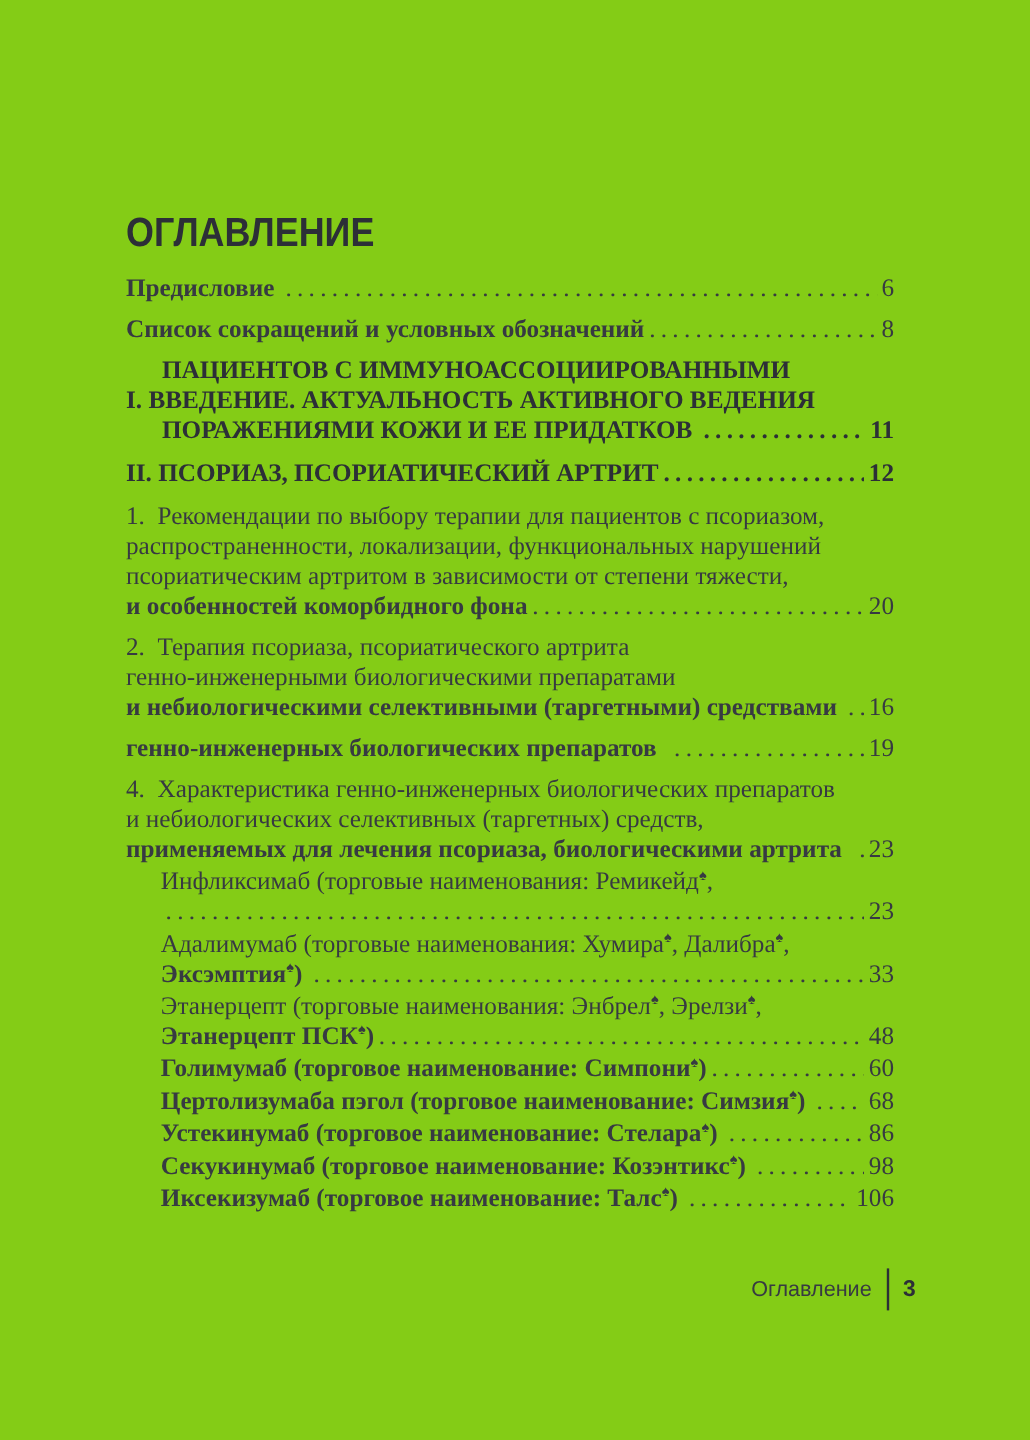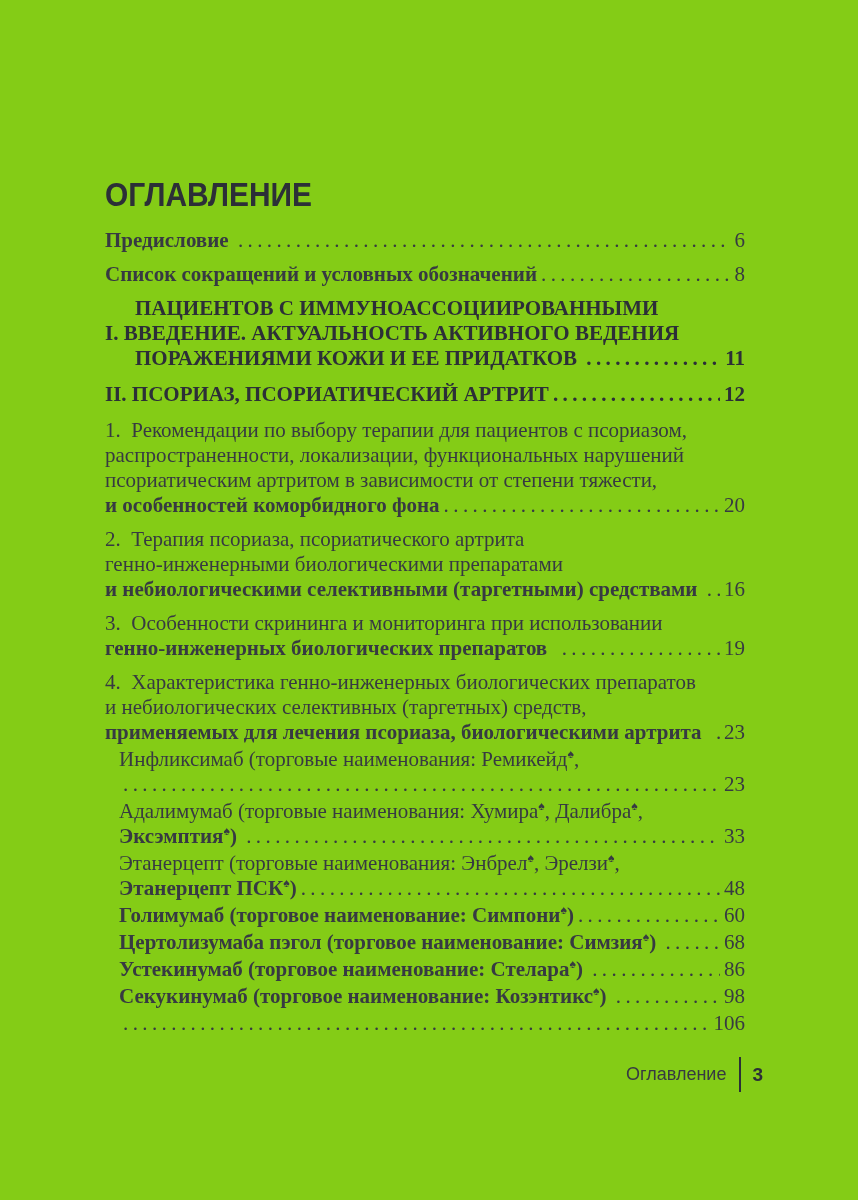--- a/index.html
+++ b/index.html
@@ -25,21 +25,21 @@
     color: #2c2f37;
     transform: scaleX(0.88);
     transform-origin: left center;
     white-space: nowrap;
   }
   .entry { font-size: 21px; line-height: 25px; margin-bottom: 9px; }
   .entry .line { white-space: pre; }
   .entry.section { font-weight: 700; color: #2c2f37; margin-bottom: 11px; }
   .entry.section .line.cont { padding-left: 30px; }
   .entry.item4 { margin-bottom: 2px; }
-  .entry.sub { margin-left: 14px; margin-bottom: 2px; }
+  .entry.sub { margin-left: 29px; margin-bottom: 2px; }
   .line.last { display: flex; align-items: baseline; }
   .line.last .txt { white-space: pre; flex: 0 1 auto; font-weight: bold; }
   .dots {
     flex: 1 1 auto; min-width: 0;
     overflow: hidden; white-space: nowrap;
     margin-left: 4px; margin-right: 4px;
   }
   .dots::after {
     content: "........................................................................................................................";
     letter-spacing: 4.4px;
@@ -86,21 +86,20 @@
           <div class="line cont"><span class="txt">распространенности, локализации, функциональных нарушений</span></div>
           <div class="line cont"><span class="txt">псориатическим артритом в зависимости от степени тяжести,</span></div>
           <div class="line cont last"><span class="txt">и особенностей коморбидного фона</span><span class="dots"></span><span class="pg">20</span></div>
         </div>
         <div class="entry item">
           <div class="line"><span class="txt">2.  Терапия псориаза, псориатического артрита</span></div>
           <div class="line cont"><span class="txt">генно-инженерными биологическими препаратами</span></div>
           <div class="line cont last"><span class="txt">и небиологическими селективными (таргетными) средствами </span><span class="dots"></span><span class="pg">16</span></div>
         </div>
         <div class="entry item">
-          <div class="line"><span class="txt">3.  Особенности скрининга и мониторинга при использовании</span></div>
           <div class="line cont last"><span class="txt">генно-инженерных биологических препаратов  </span><span class="dots"></span><span class="pg">19</span></div>
         </div>
         <div class="entry item item4">
           <div class="line"><span class="txt">4.  Характеристика генно-инженерных биологических препаратов</span></div>
           <div class="line cont"><span class="txt">и небиологических селективных (таргетных) средств,</span></div>
           <div class="line cont last"><span class="txt">применяемых для лечения псориаза, биологическими артрита  </span><span class="dots"></span><span class="pg">23</span></div>
         </div>
         <div class="entry sub">
           <div class="line"><span class="txt">Инфликсимаб (торговые наименования: Ремикейд<sup class="tm">♠</sup>,</span></div>
           <div class="line cont last"><span class="dots"></span><span class="pg">23</span></div>
@@ -119,21 +118,21 @@
         <div class="entry sub">
           <div class="line last"><span class="txt">Цертолизумаба пэгол (торговое наименование: Симзия<sup class="tm">♠</sup>) </span><span class="dots"></span><span class="pg">68</span></div>
         </div>
         <div class="entry sub">
           <div class="line last"><span class="txt">Устекинумаб (торговое наименование: Стелара<sup class="tm">♠</sup>) </span><span class="dots"></span><span class="pg">86</span></div>
         </div>
         <div class="entry sub">
           <div class="line last"><span class="txt">Секукинумаб (торговое наименование: Козэнтикс<sup class="tm">♠</sup>) </span><span class="dots"></span><span class="pg">98</span></div>
         </div>
         <div class="entry sub">
-          <div class="line last"><span class="dots"></span><span class="pg">106</span></div>
+          <div class="line last"><span class="txt">Иксекизумаб (торговое наименование: Талс<sup class="tm">♠</sup>) </span><span class="dots"></span><span class="pg">106</span></div>
         </div>
       </div>
   </div>
   <div class="footer">
     <span>Оглавление</span>
     <span class="vbar"></span>
     <span class="pgnum">3</span>
   </div>
 </div>
 

